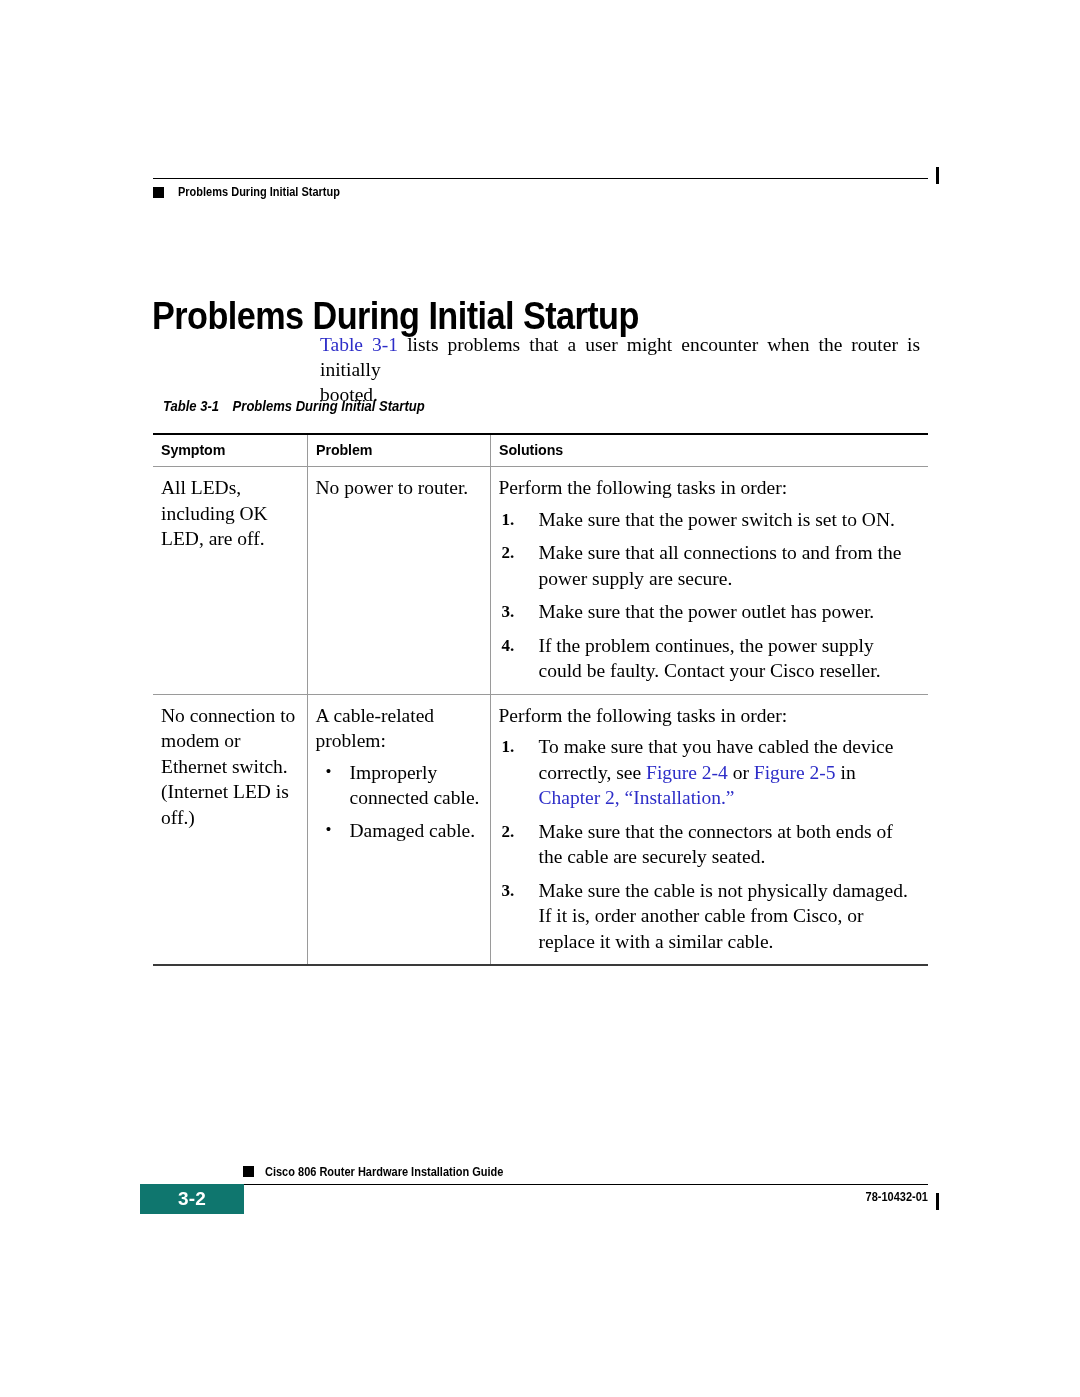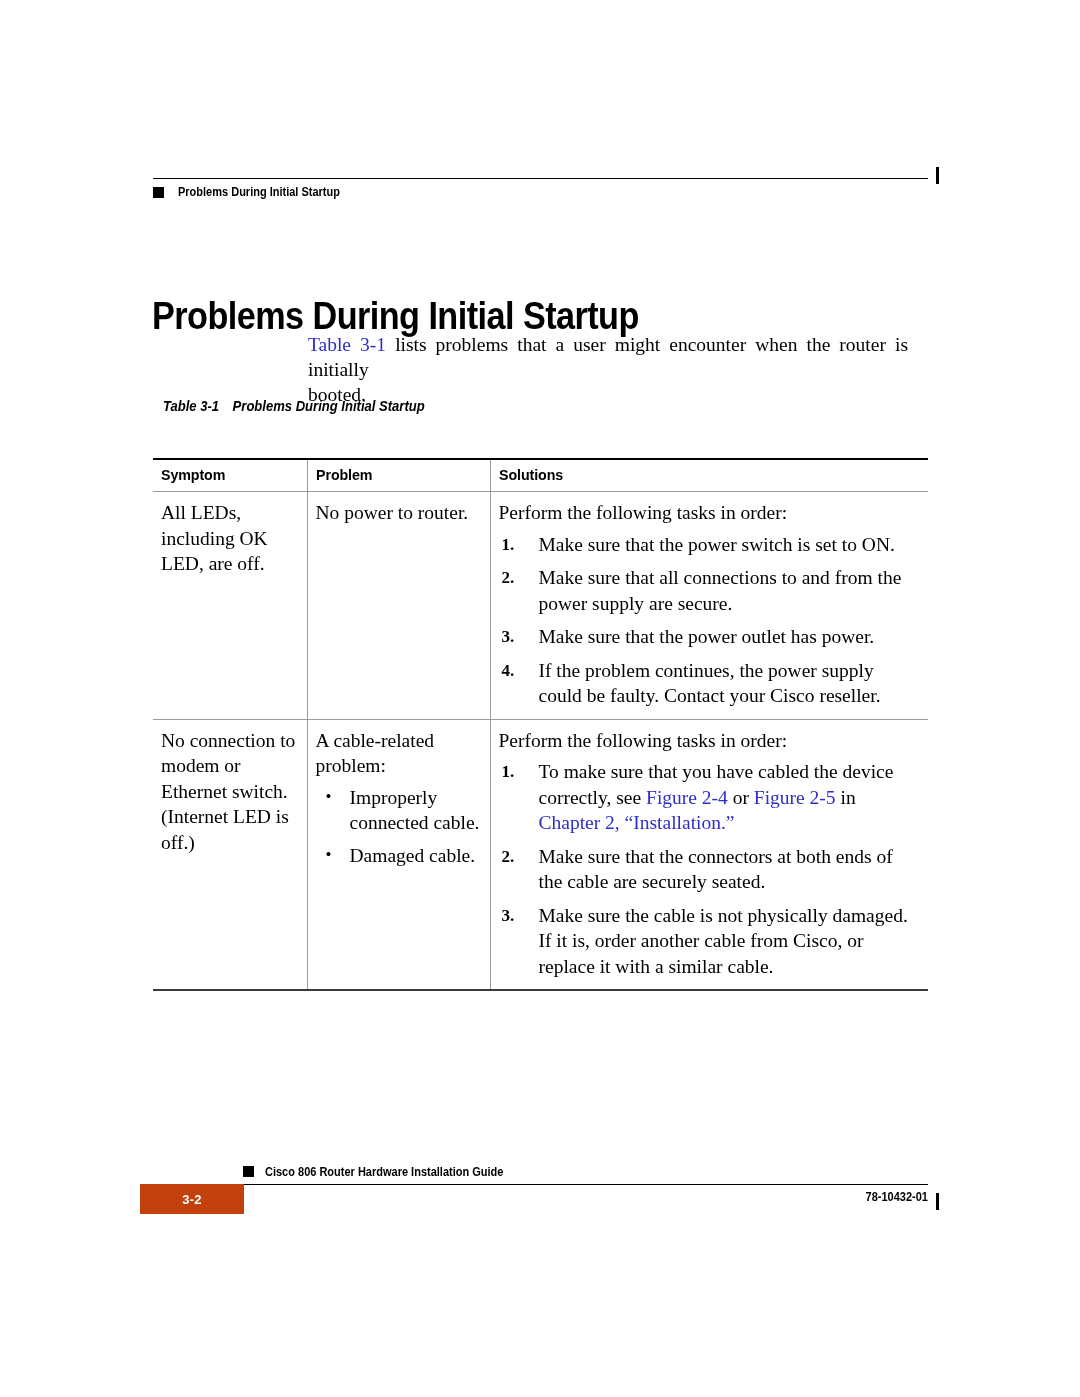--- a/index.html
+++ b/index.html
@@ -94,21 +94,21 @@
     letter-spacing: -0.6px;
     transform: scaleX(0.90);
     transform-origin: left top;
     white-space: nowrap;
     line-height: 1.05;
   }
 
   
   .intro {
     position: absolute;
-    left: 308px;
+    left: 320px;
     top: 332px;
     width: 600px;
     font-size: 19.5px;
     line-height: 25px;
     text-align: justify;
     text-justify: inter-word;
   }
   .intro .lastline { text-align: left; }
 
   a.xref, .xref {
@@ -128,21 +128,21 @@
     transform: scaleX(0.90);
     transform-origin: left top;
     white-space: nowrap;
   }
   .tcaption .capgap { display: inline-block; width: 15px; }
 
   
   .tbl {
     position: absolute;
     left: 153px;
-    top: 458px;
+    top: 433px;
     width: 775px;
     border-collapse: collapse;
     table-layout: fixed;
   }
   .tbl col.c1 { width: 154px; }
   .tbl col.c2 { width: 183px; }
   .tbl col.c3 { width: 438px; }
 
   .tbl th, .tbl td {
     vertical-align: top;
@@ -261,25 +261,25 @@
     width: 3px;
     height: 17px;
     background: #000;
   }
   .footer-pagebox {
     position: absolute;
     left: -13px;
     top: 19px;
     width: 104px;
     height: 30px;
-    background: #c2410c;
+    background: #0f766e;
     color: #ffffff;
     font-family: "Liberation Sans", "DejaVu Sans", sans-serif;
     font-weight: bold;
-    font-size: 13px;
+    font-size: 19px;
     display: flex;
     align-items: center;
     justify-content: center;
     letter-spacing: 0.2px;
   }
   .footer-docnum {
     position: absolute;
     right: 0px;
     top: 25px;
     font-family: "Liberation Sans", "DejaVu Sans", sans-serif;

